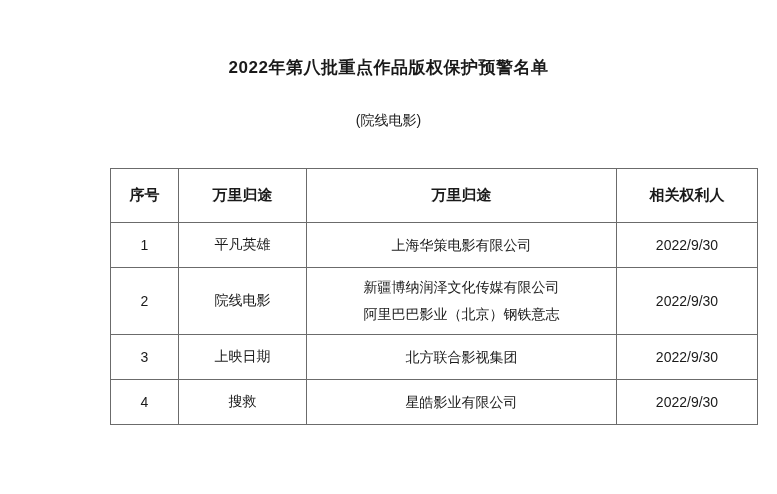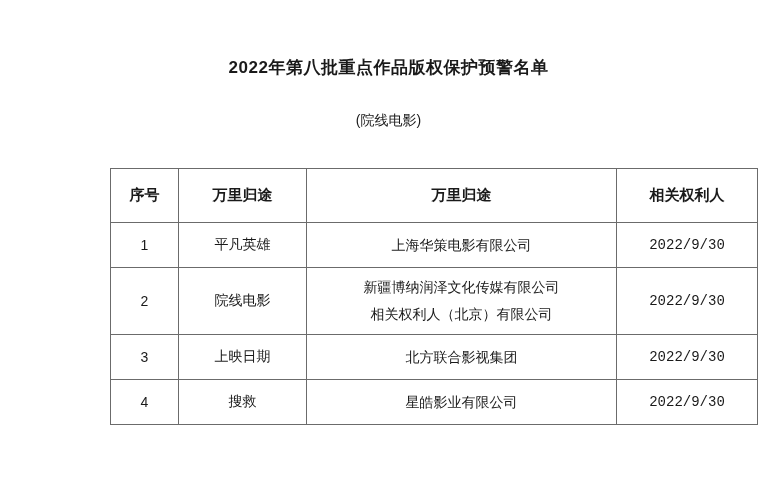--- a/index.html
+++ b/index.html
@@ -65,21 +65,21 @@
     font-weight: normal;
     padding: 0 4px;
   }
   .col-index { width: 68px; }
   .col-work  { width: 128px; }
   .col-owner { width: 310px; }
   .col-date  { width: 141px; }
   td.cell-index { font-size: 14px; }
   td.cell-work { font-weight: bold; font-size: 14px; }
   td.cell-owner { font-size: 14px; line-height: 1.9; }
-  td.cell-date { font-size: 13px; font-family: Liberation Mono, monospace; }
+  td.cell-date { font-size: 13px; }
   tr.row-h44 td { height: 44px; }
   tr.row-h66 td { height: 66px; }
   .owner-line { display: block; }
 </style>
 </head>
 <body>
 
 <div class="page">
 
   <h1 class="doc-title">2022年第八批重点作品版权保护预警名单</h1>
@@ -108,21 +108,21 @@
           <td class="cell-owner">
             <span class="owner-line">上海华策电影有限公司</span>
           </td>
           <td class="cell-date">2022/9/30</td>
         </tr>
         <tr class="row-h66">
           <td class="cell-index">2</td>
           <td class="cell-work">院线电影</td>
           <td class="cell-owner">
             <span class="owner-line">新疆博纳润泽文化传媒有限公司</span>
-            <span class="owner-line">相关权利人（北京）有限公司</span>
+            <span class="owner-line">阿里巴巴影业（北京）钢铁意志</span>
           </td>
           <td class="cell-date">2022/9/30</td>
         </tr>
         <tr class="row-h44">
           <td class="cell-index">3</td>
           <td class="cell-work">上映日期</td>
           <td class="cell-owner">
             <span class="owner-line">北方联合影视集团</span>
           </td>
           <td class="cell-date">2022/9/30</td>

